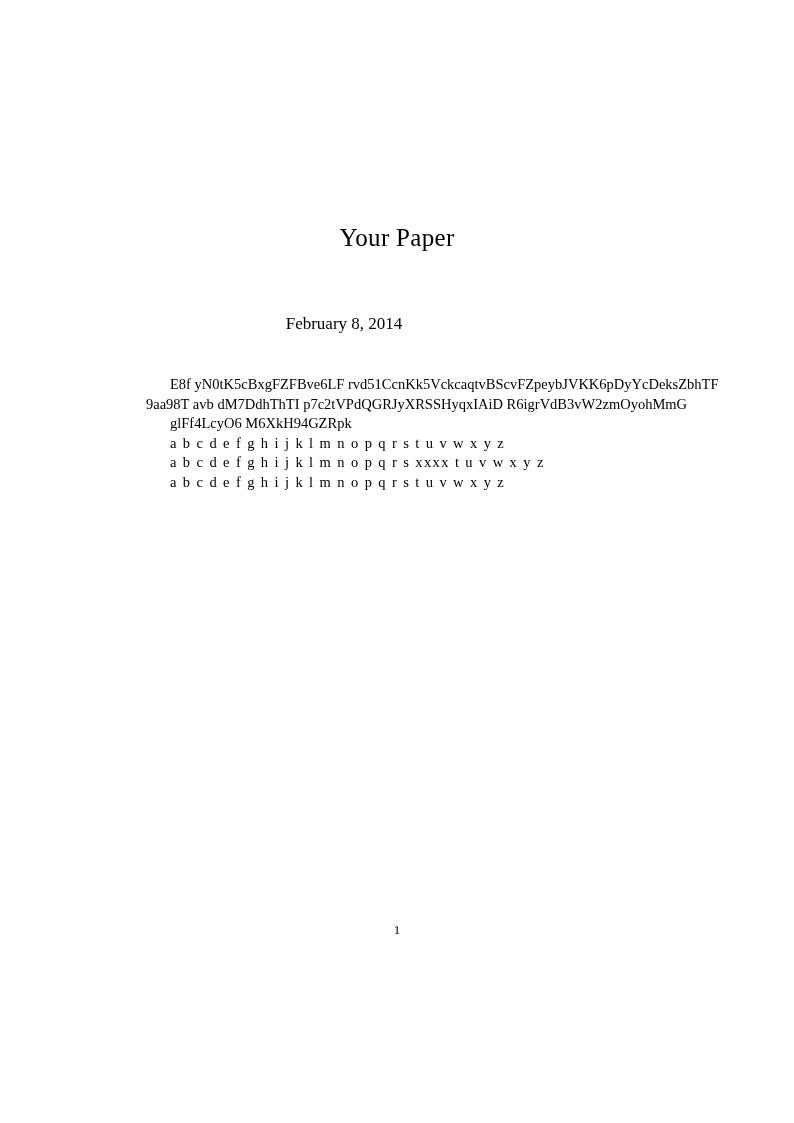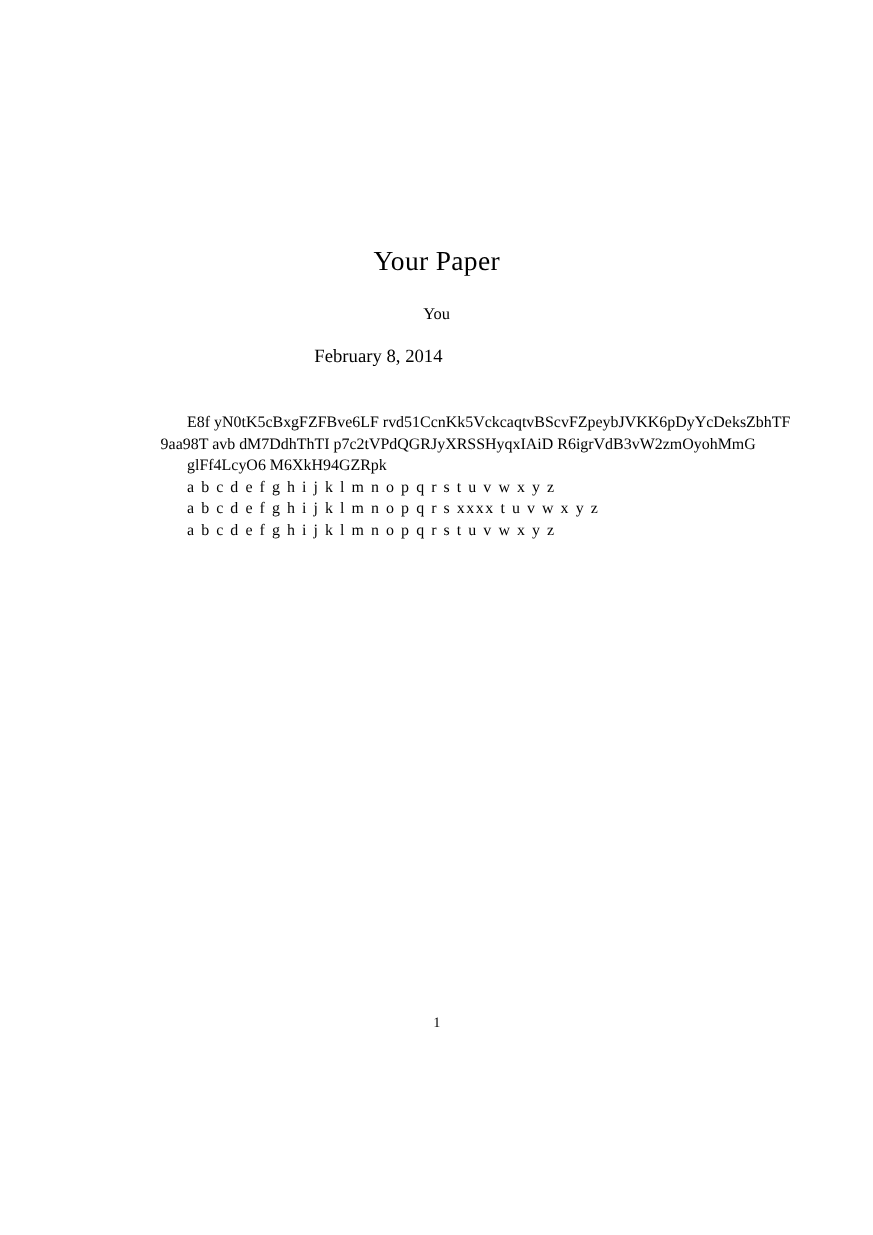--- a/index.html
+++ b/index.html
@@ -78,21 +78,20 @@
     font-size: 13px;
   }
 </style>
 </head>
 <body>
 
 <div class="page">
 
   <div class="title">Your Paper</div>
 
-  <div class="author">You</div>
 
   <div class="date">February 8, 2014</div>
 
   <div class="bodyblock">
     <div class="line para-indent">E8f yN0tK5cBxgFZFBve6LF rvd51CcnKk5VckcaqtvBScvFZpeybJVKK6pDyYcDeksZbhTF</div>
     <div class="line">9aa98T avb dM7DdhThTI p7c2tVPdQGRJyXRSSHyqxIAiD R6igrVdB3vW2zmOyohMmG</div>
     <div class="line para-indent">glFf4LcyO6 M6XkH94GZRpk</div>
     <div class="line alpha">a b c d e f g h i j k l m n o p q r s t u v w x y z</div>
     <div class="line alpha">a b c d e f g h i j k l m n o p q r s xxxx t u v w x y z</div>
     <div class="line alpha">a b c d e f g h i j k l m n o p q r s t u v w x y z</div>

